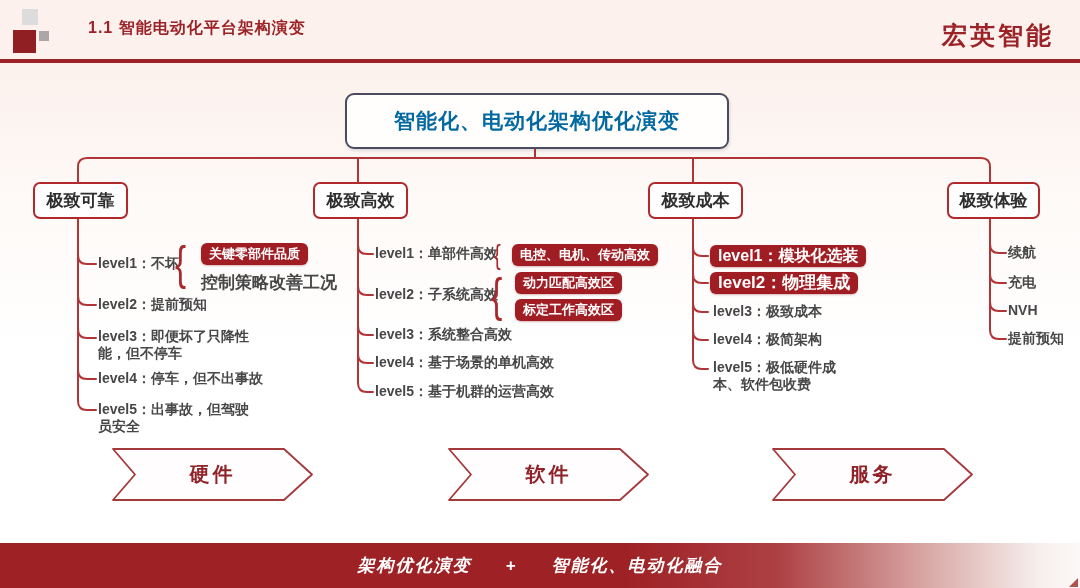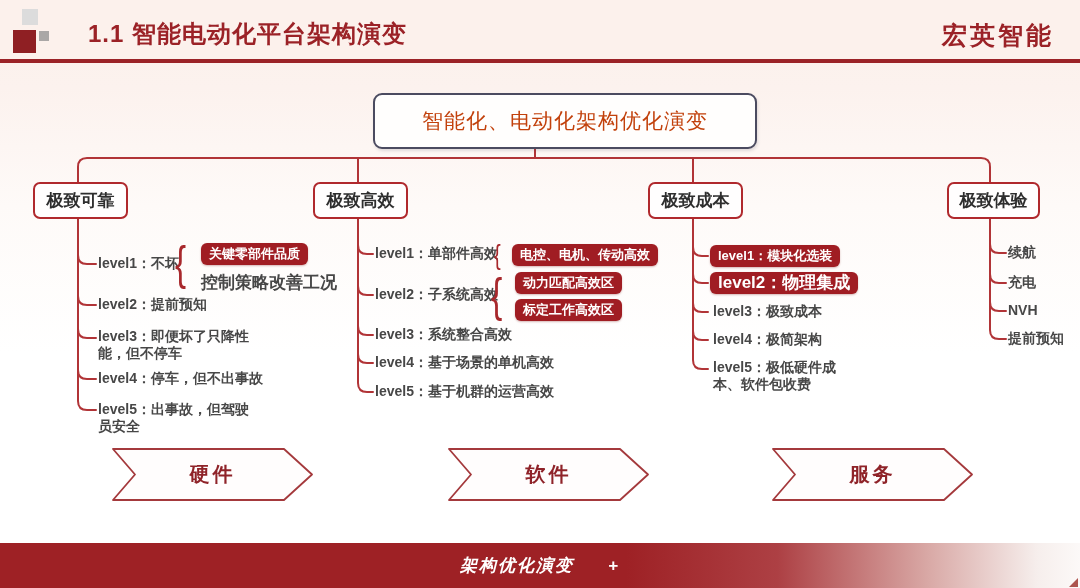--- a/index.html
+++ b/index.html
@@ -8,31 +8,30 @@
     font-family:"Liberation Sans","DejaVu Sans",sans-serif;
     background:linear-gradient(180deg,#fbf0eb 0%,#fcf2ee 15%,#fefaf8 35%,#ffffff 60%);
   }
   
   .header{position:absolute;left:0;top:0;right:0;height:59px;background:#fcf1ec;}
   .hrule{position:absolute;left:0;top:59px;right:0;height:4px;background:#9b2227;}
   .sq{position:absolute;}
   .sq1{left:22px;top:9px;width:16px;height:16px;background:#dcdcdc;}
   .sq2{left:13px;top:30px;width:23px;height:23px;background:#8f1f23;}
   .sq3{left:39px;top:31px;width:10px;height:10px;background:#aaa7a6;}
-  .title{position:absolute;left:88px;top:18px;font-size:24px;font-weight:bold;color:#9b2227;letter-spacing:1px;}
+  .title{position:absolute;left:88px;top:18px;font-size:16px;font-weight:bold;color:#9b2227;letter-spacing:1px;}
   .logo{position:absolute;right:26px;top:19px;font-size:25px;font-weight:bold;color:#9b2227;letter-spacing:3px;}
   
   .connectors{position:absolute;left:0;top:0;width:1080px;height:588px;pointer-events:none;}
   .rootbox{
     position:absolute;left:345px;top:93px;width:380px;height:52px;
     border:2.5px solid #4b4b60;border-radius:9px;background:#fffefd;
     display:flex;align-items:center;justify-content:center;
-    font-size:21px;font-weight:normal;color:#c2410c;letter-spacing:1px;
+    font-size:21px;font-weight:bold;color:#0369a1;letter-spacing:1px;
     box-shadow:1px 2px 3px rgba(60,60,80,.15);
-    margin-left:28px;
   }
   .cat{
     position:absolute;top:182px;height:33px;width:91px;
     border:2px solid #b0292d;border-radius:7px;background:#fffefe;
     display:flex;align-items:center;justify-content:center;
     font-size:17px;font-weight:bold;color:#2e2e2e;
   }
   .lvl{position:absolute;font-size:14px;font-weight:bold;color:#474747;white-space:nowrap;line-height:17px;}
   .lvl.wrap{white-space:normal;}
   .badge{
@@ -127,21 +126,21 @@
   <div class="lvl" style="left:375px;top:286px;">level2：子系统高效</div>
   <div class="lvl" style="left:375px;top:326px;">level3：系统整合高效</div>
   <div class="lvl" style="left:375px;top:354px;">level4：基于场景的单机高效</div>
   <div class="lvl" style="left:375px;top:383px;">level5：基于机群的运营高效</div>
   <div class="brace" style="left:494px;top:241px;font-size:28px;line-height:28px;">{</div>
   <div class="brace" style="left:491px;top:271px;font-size:47px;line-height:47px;">{</div>
   <div class="badge" style="left:512px;top:244px;">电控、电机、传动高效</div>
   <div class="badge" style="left:515px;top:272px;">动力匹配高效区</div>
   <div class="badge" style="left:515px;top:299px;">标定工作高效区</div>
 
-  <div class="badge" style="left:710px;top:245px;font-size:13px;">level1：模块化选装</div>
+  <div class="badge" style="left:710px;top:245px;font-size:16px;">level1：模块化选装</div>
   <div class="badge" style="left:710px;top:272px;font-size:17px;">level2：物理集成</div>
   <div class="lvl" style="left:713px;top:303px;">level3：极致成本</div>
   <div class="lvl" style="left:713px;top:331px;">level4：极简架构</div>
   <div class="lvl wrap" style="left:713px;top:359px;width:128px;">level5：极低硬件成本、软件包收费</div>
 
   <div class="lvl" style="left:1008px;top:244px;">续航</div>
   <div class="lvl" style="left:1008px;top:274px;">充电</div>
   <div class="lvl" style="left:1008px;top:302px;">NVH</div>
   <div class="lvl" style="left:1008px;top:330px;">提前预知</div>
 
@@ -160,16 +159,17 @@
   <div class="arrow" style="left:772px;">
     <svg width="201" height="53" viewBox="0 0 201 53">
       <polygon points="1,1 172,1 200,26.5 172,52 1,52 23,26.5" fill="#fffdfd" stroke="#a4393c" stroke-width="1.8" stroke-linejoin="round"></polygon>
     </svg>
     <span>服务</span>
   </div>
 
   <div class="footer">
     <span>架构优化演变</span>
     <span>+</span>
+    <span>智能化、电动化融合</span>
   </div>
   <div class="corner"></div>
 
 </div>
 
 </body></html>

